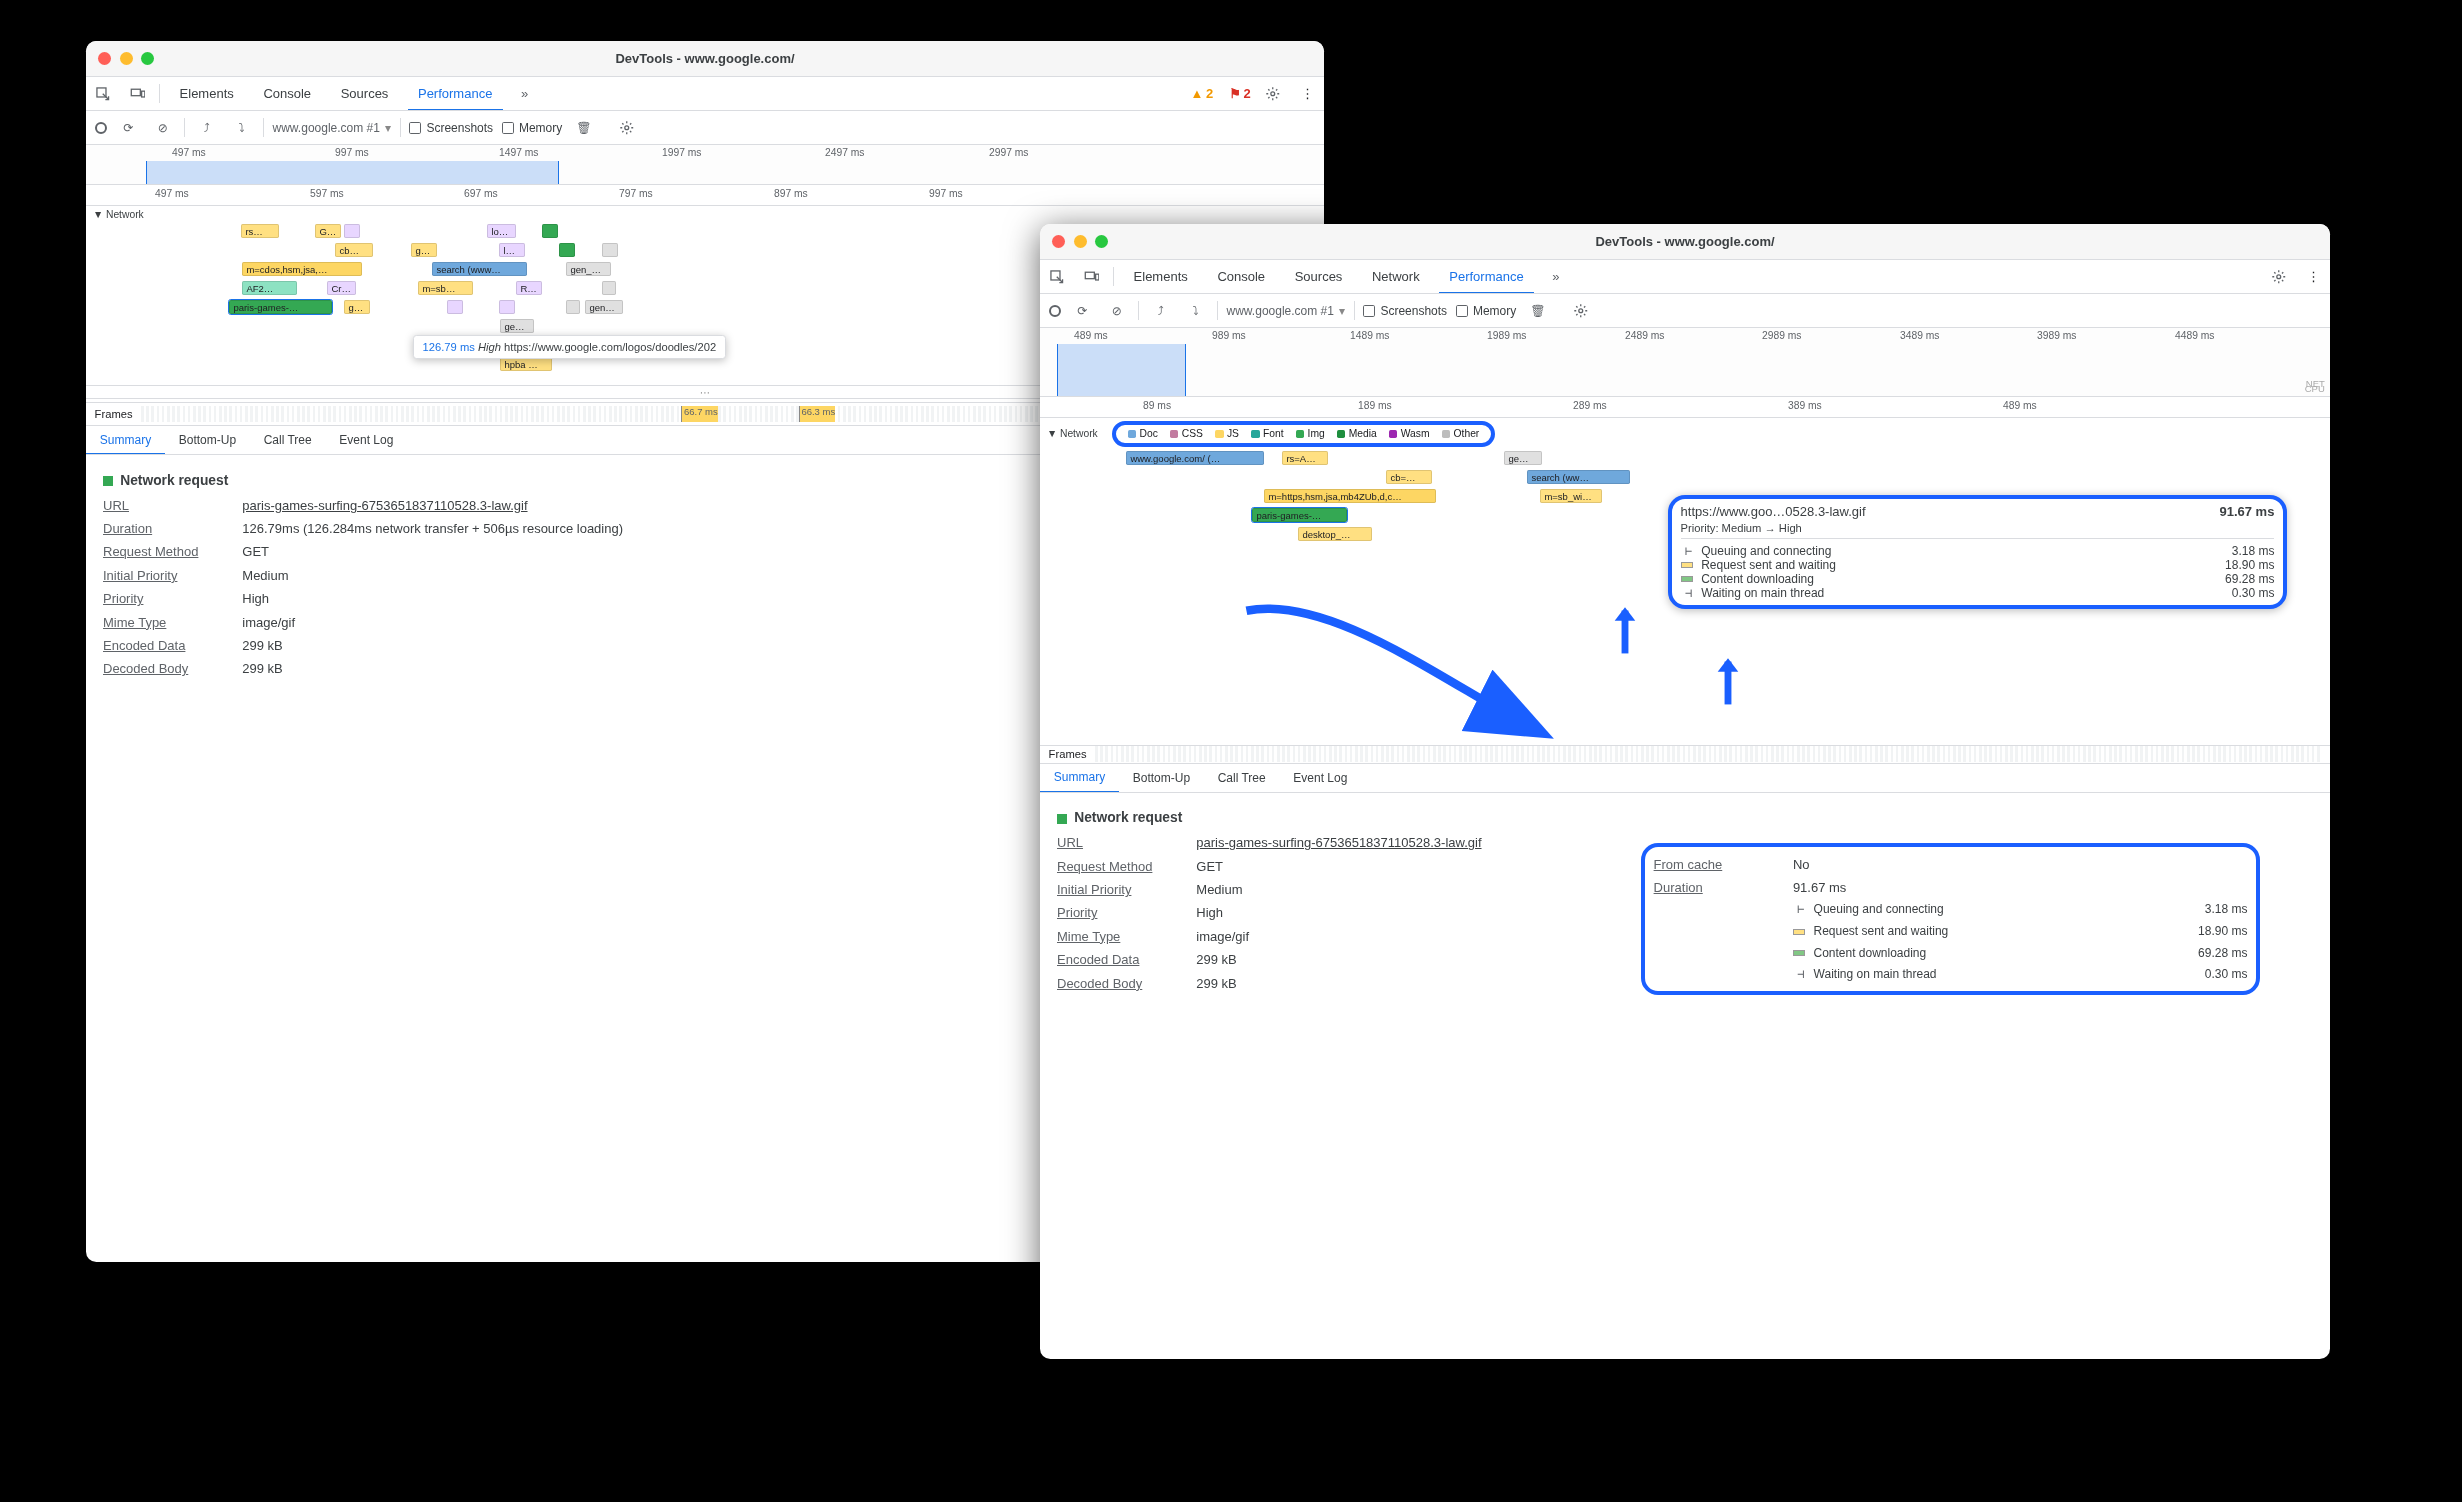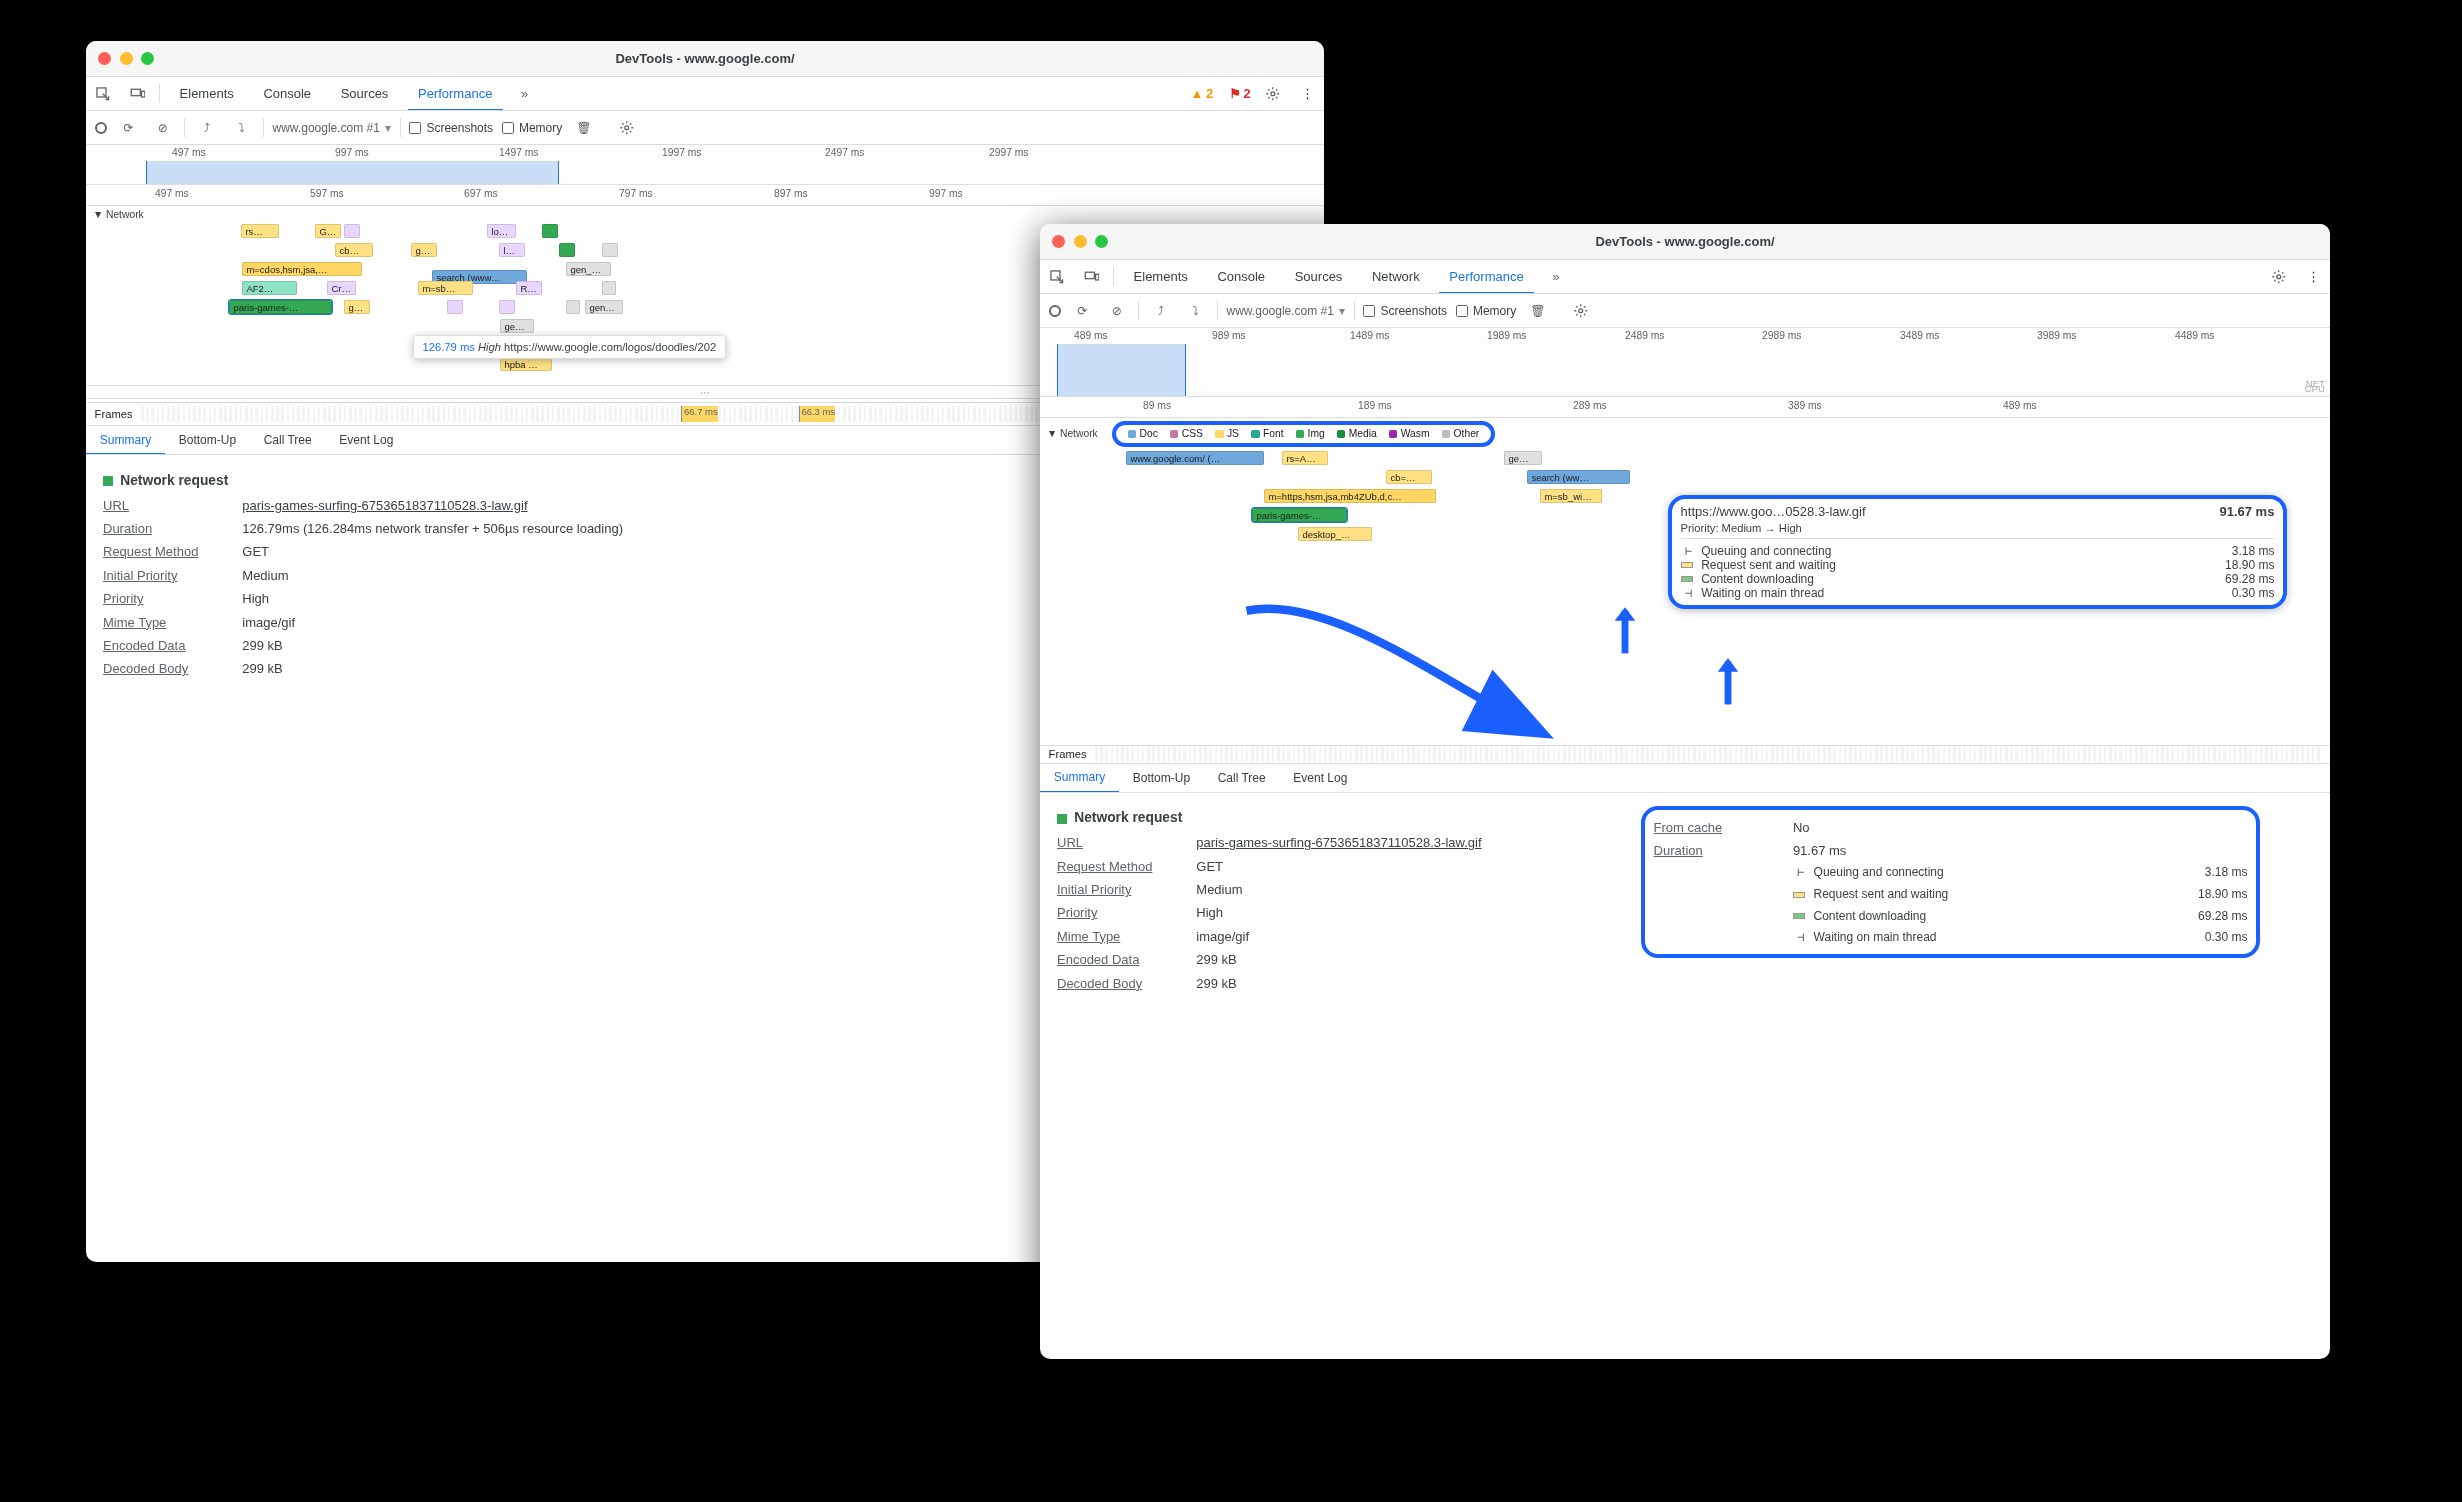--- a/index.html
+++ b/index.html
@@ -214,21 +214,21 @@
         </div>
         <div class="row">
           <div class="seg c-yellow" style="left: 249px; width: 38px;">cb…</div>
           <div class="seg c-yellow" style="left: 325px; width: 26px;">g…</div>
           <div class="seg c-lav" style="left: 413px; width: 26px;">l…</div>
           <div class="seg c-green" style="left: 473px; width: 15.5px;"></div>
           <div class="seg c-gray" style="left: 516px; width: 15.5px;"></div>
         </div>
         <div class="row">
           <div class="seg c-yellow-d" style="left: 156px; width: 120px;">m=cdos,hsm,jsa,…</div>
-          <div class="seg c-blue" style="left: 346px; width: 95px; margin-top: 8px;">search (www…</div>
+          <div class="seg c-blue" style="left: 346px; width: 95px;">search (www…</div>
           <div class="seg c-gray" style="left: 480px; width: 45px;">gen_…</div>
         </div>
         <div class="row">
           <div class="seg c-teal" style="left: 156px; width: 55px;">AF2…</div>
           <div class="seg c-lav" style="left: 241px; width: 29px;">Cr…</div>
           <div class="seg c-yellow" style="left: 332px; width: 55px;">m=sb…</div>
           <div class="seg c-lav" style="left: 430px; width: 26px;">R…</div>
           <div class="seg c-gray" style="left: 516px; width: 13.8px;"></div>
         </div>
         <div class="row">
@@ -538,21 +538,21 @@
         </div>
       <div class="kv">
           <span class="k">Encoded Data</span>
           <span class="v">299 kB</span>
         </div>
       <div class="kv">
           <span class="k">Decoded Body</span>
           <span class="v">299 kB</span>
         </div>
     </div>
-    <div class="summary-col highlight-box" style="flex:0 0 619px;align-self:flex-start;">
+    <div class="summary-col highlight-box" style="flex:0 0 619px;align-self:flex-start;margin-top:37px;">
       <div class="kv">
           <span class="k">From cache</span>
           <span class="v">No</span>
         </div>
       <div class="kv" style="align-items:flex-start;">
           <span class="k">Duration</span>
         <div class="v" style="flex:1;">
           <div>91.67 ms</div>
           <div class="timing-table" id="rw-dur-rows">
               <div class="trow">

